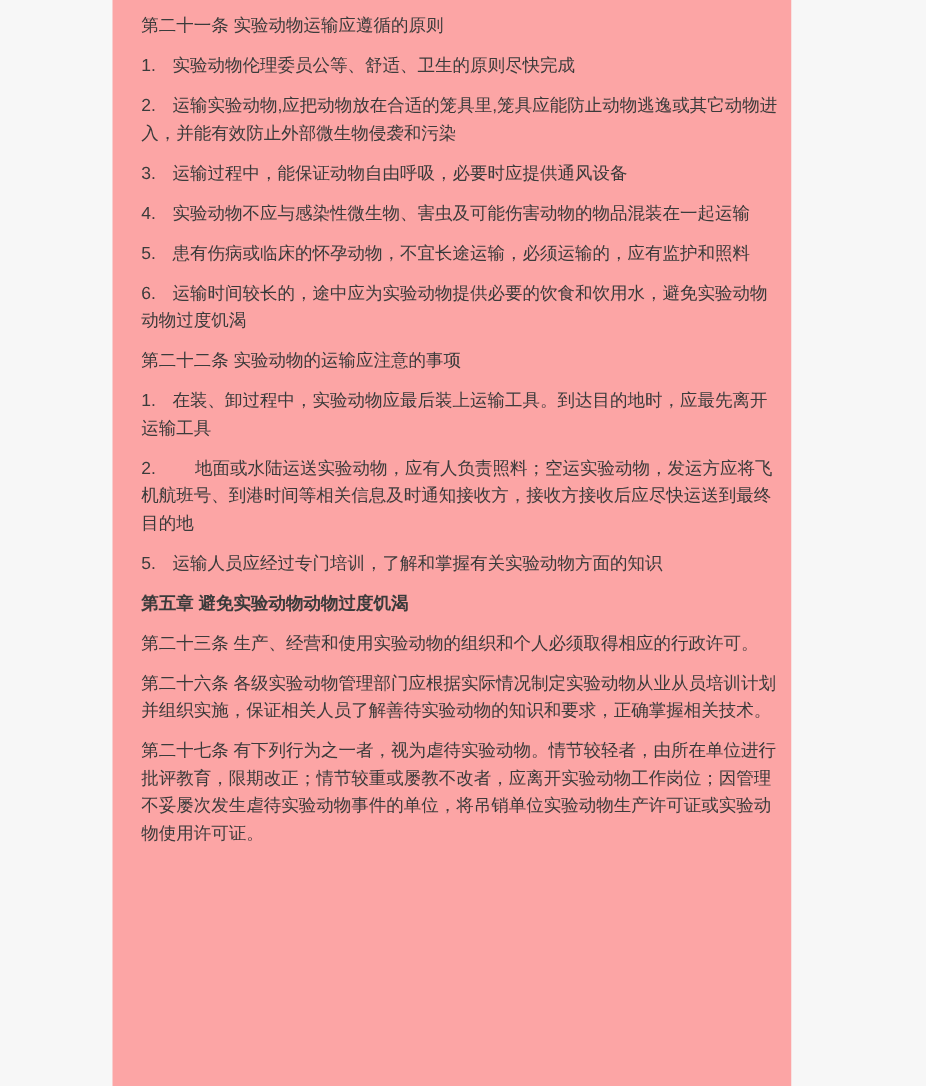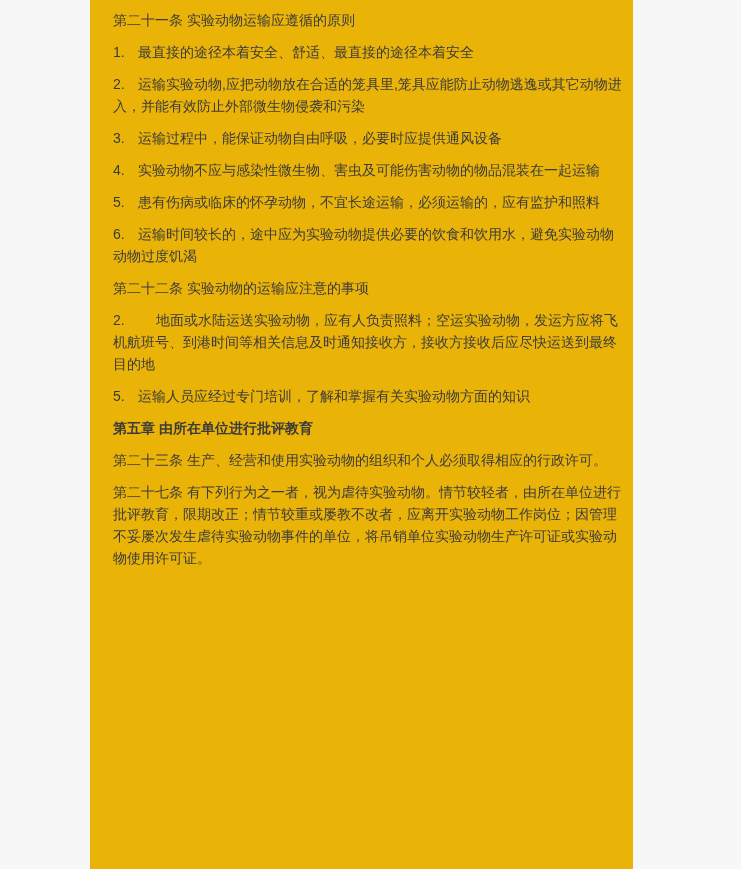--- a/index.html
+++ b/index.html
@@ -13,21 +13,21 @@
     overflow: hidden;
     position: relative;
     font-family: "Liberation Sans", "DejaVu Sans", sans-serif;
   }
   .page {
     position: absolute;
     left: 90px;
     top: 0;
     width: 543px;
     height: 869px;
-    background: #eab308;
+    background: #fca5a5;
     box-sizing: border-box;
     padding: 9px 6px 0 23px;
   }
   .page p {
     margin: 10px 0;
     font-size: 14px;
     line-height: 22px;
     color: #3b3b3b;
     word-break: normal;
     overflow-wrap: break-word;
@@ -46,43 +46,45 @@
     width: 43px;
   }
 </style>
 </head>
 <body>
 
 <div class="page">
 
   <p>第二十一条 实验动物运输应遵循的原则</p>
 
-  <p><span class="num">1.</span><span>最直接的途径本着安全、舒适、最直接的途径本着安全</span></p>
+  <p><span class="num">1.</span><span>实验动物伦理委员公等、舒适、卫生的原则尽快完成</span></p>
 
   <p><span class="num">2.</span><span>运输实验动物,应把动物放在合适的笼具里,笼具应能防止动物逃逸或其它动物进入，并能有效防止外部微生物侵袭和污染</span></p>
 
   <p><span class="num">3.</span><span>运输过程中，能保证动物自由呼吸，必要时应提供通风设备</span></p>
 
   <p><span class="num">4.</span><span>实验动物不应与感染性微生物、害虫及可能伤害动物的物品混装在一起运输</span></p>
 
   <p><span class="num">5.</span><span>患有伤病或临床的怀孕动物，不宜长途运输，必须运输的，应有监护和照料</span></p>
 
   <p><span class="num">6.</span><span>运输时间较长的，途中应为实验动物提供必要的饮食和饮用水，避免实验动物动物过度饥渴</span></p>
 
   <p>第二十二条 实验动物的运输应注意的事项</p>
 
+  <p><span class="num">1.</span><span>在装、卸过程中，实验动物应最后装上运输工具。到达目的地时，应最先离开运输工具</span></p>
 
   <p><span class="num wide">2.</span><span>地面或水陆运送实验动物，应有人负责照料；空运实验动物，发运方应将飞机航班号、到港时间等相关信息及时通知接收方，接收方接收后应尽快运送到最终目的地</span></p>
 
 
 
   <p><span class="num">5.</span><span>运输人员应经过专门培训，了解和掌握有关实验动物方面的知识</span></p>
 
-  <p class="heading-bold">第五章 由所在单位进行批评教育</p>
+  <p class="heading-bold">第五章 避免实验动物动物过度饥渴</p>
 
   <p>第二十三条 生产、经营和使用实验动物的组织和个人必须取得相应的行政许可。</p>
 
 
 
+  <p>第二十六条 各级实验动物管理部门应根据实际情况制定实验动物从业从员培训计划并组织实施，保证相关人员了解善待实验动物的知识和要求，正确掌握相关技术。</p>
 
   <p>第二十七条 有下列行为之一者，视为虐待实验动物。情节较轻者，由所在单位进行批评教育，限期改正；情节较重或屡教不改者，应离开实验动物工作岗位；因管理不妥屡次发生虐待实验动物事件的单位，将吊销单位实验动物生产许可证或实验动物使用许可证。</p>
 
 </div>
 
 </body></html>

